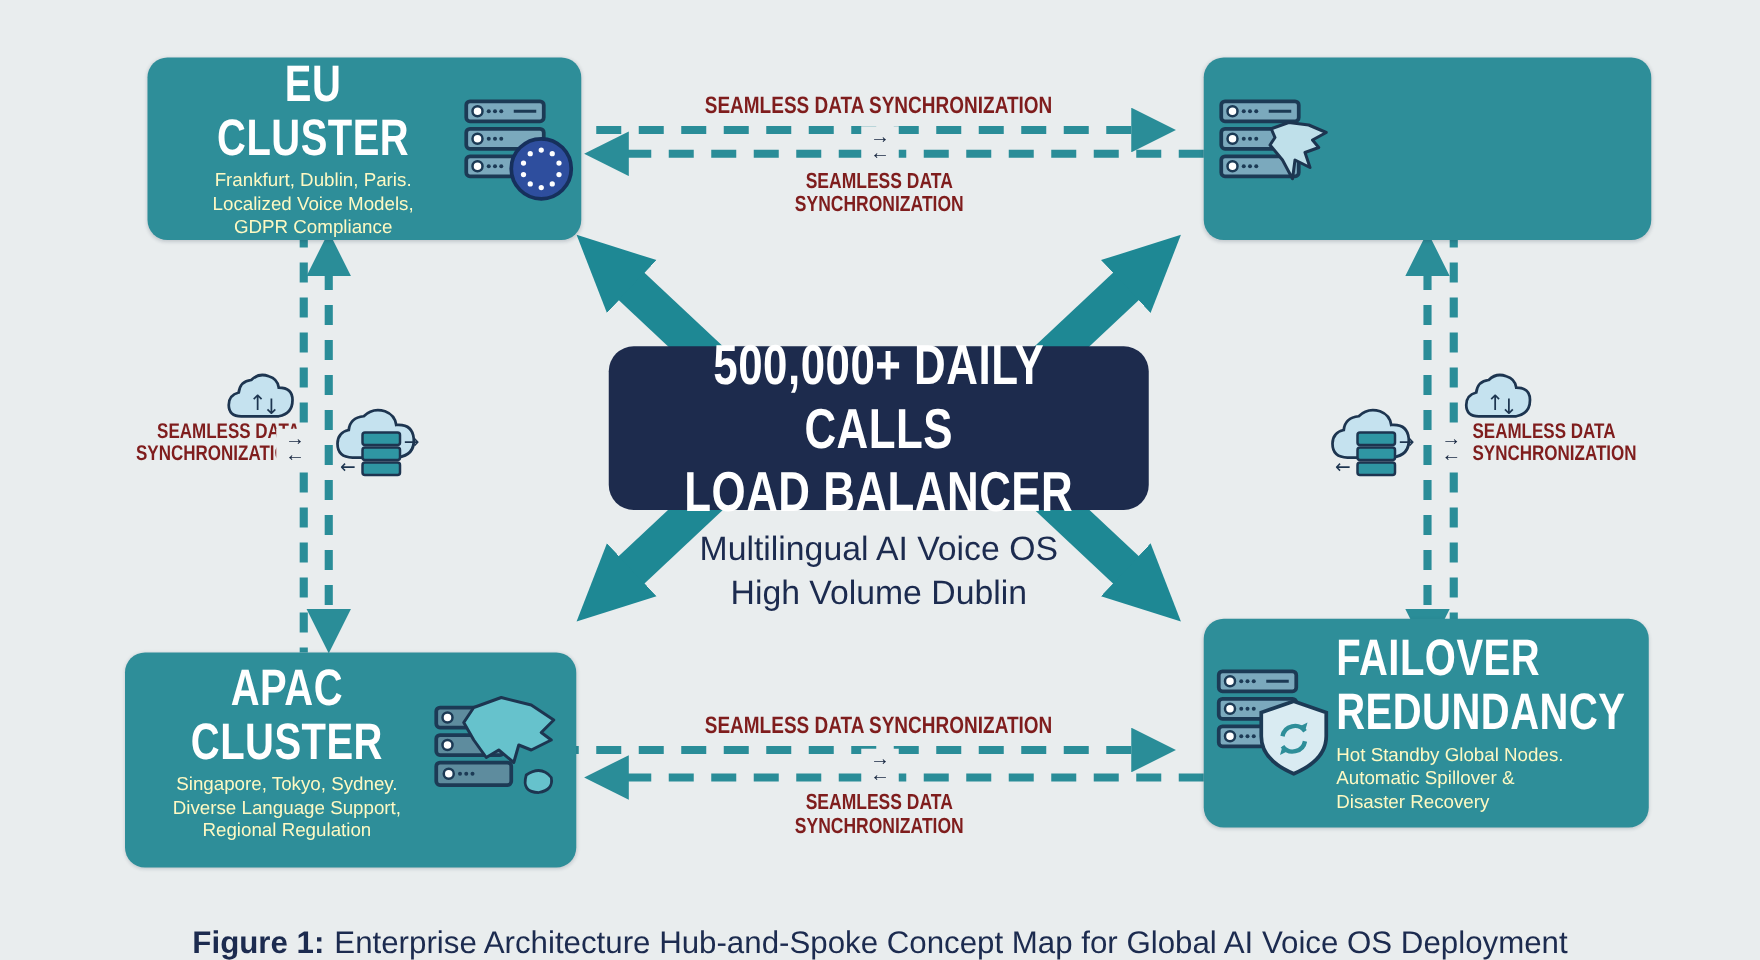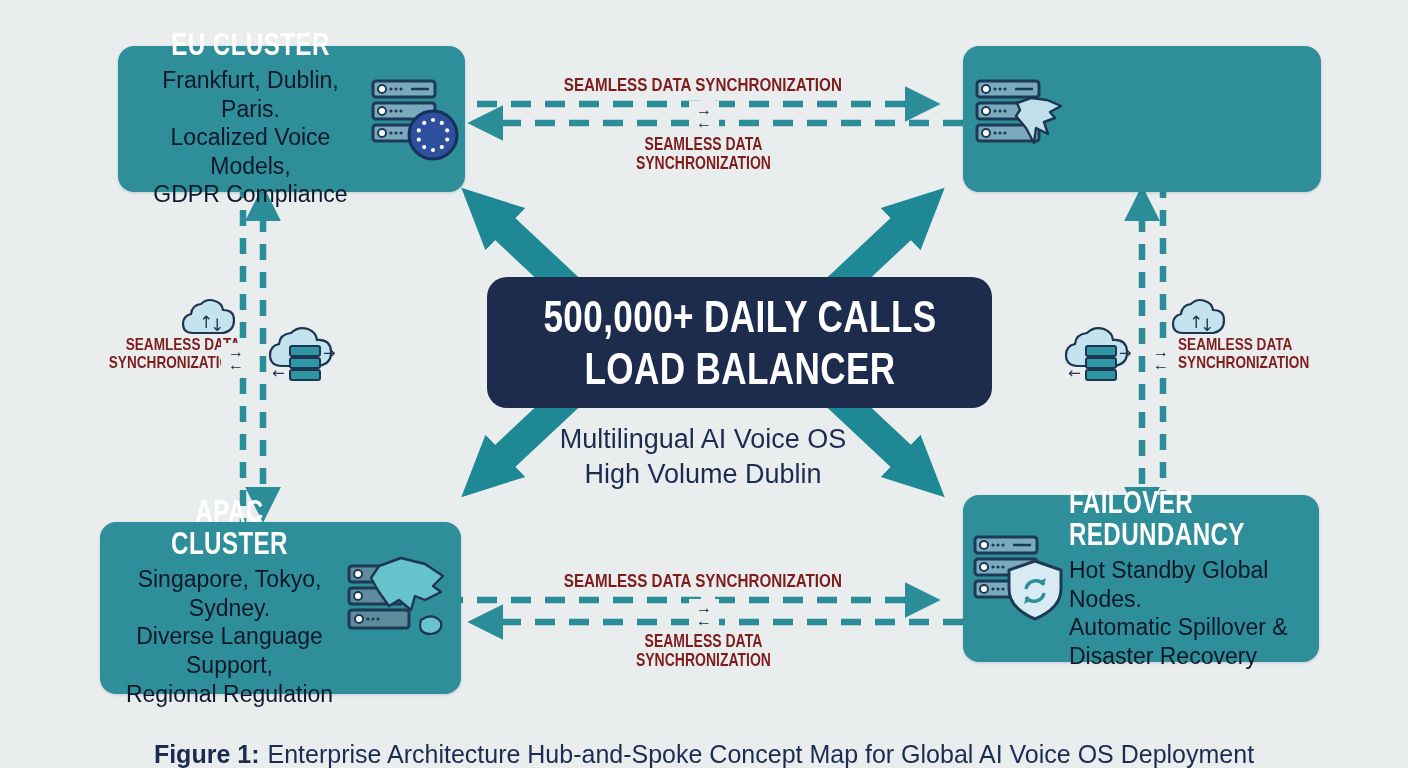--- a/index.html
+++ b/index.html
@@ -16,33 +16,33 @@
     display:flex; align-items:center; color:#ffffff;
     box-shadow:0 1px 3px rgba(20,40,60,0.18);
   }
   .node-eu       { left:118px; top:46px;  width:325px; height:134px; padding:6px 6px 6px 16px; }
   .node-na       { left:963px; top:46px;  width:340px; height:134px; padding:6px 10px 6px 8px; }
   .node-apac     { left:100px; top:522px; width:343px; height:148px; padding:6px 4px 18px 14px; }
   .node-failover { left:963px; top:495px; width:342px; height:155px; padding:6px 8px 6px 6px; }
   .node-text { flex:1; text-align:center; }
   .node-failover .node-text { text-align:left; }
   .node-title {
-    font-weight:bold; font-size:31px; line-height:1.04; letter-spacing:0.5px;
+    font-weight:bold; font-size:41px; line-height:1.04; letter-spacing:0.5px;
     margin-bottom:5px; white-space:pre-line;
   }
   .node-body {
-    font-size:23px; line-height:1.24; color:#0f172a; white-space:pre-line;
+    font-size:15px; line-height:1.24; color:#fef9c3; white-space:pre-line;
   }
   .cond { display:inline-block; transform:scaleX(0.78); transform-origin:center; white-space:pre-line; }
   .node-failover .cond { transform-origin:left center; }
   .node-icon { flex:0 0 auto; display:flex; align-items:center; justify-content:center; }
 
   
   .hub {
-    position:absolute; z-index:3; left:487px; top:277px; width:505px; height:131px;
+    position:absolute; z-index:3; left:487px; top:277px; width:432px; height:131px;
     background:#1d2b4d; border-radius:20px; display:flex; align-items:center; justify-content:center;
     color:#ffffff; text-align:center;
   }
   .hub-title { font-weight:bold; font-size:45px; line-height:1.14; letter-spacing:0.5px; }
   .hub-tagline {
     position:absolute; z-index:3; left:447px; top:422px; width:512px; text-align:center;
     font-size:27px; line-height:1.3; color:#1c2b4f; font-weight:500; white-space:pre-line;
   }
 
   

